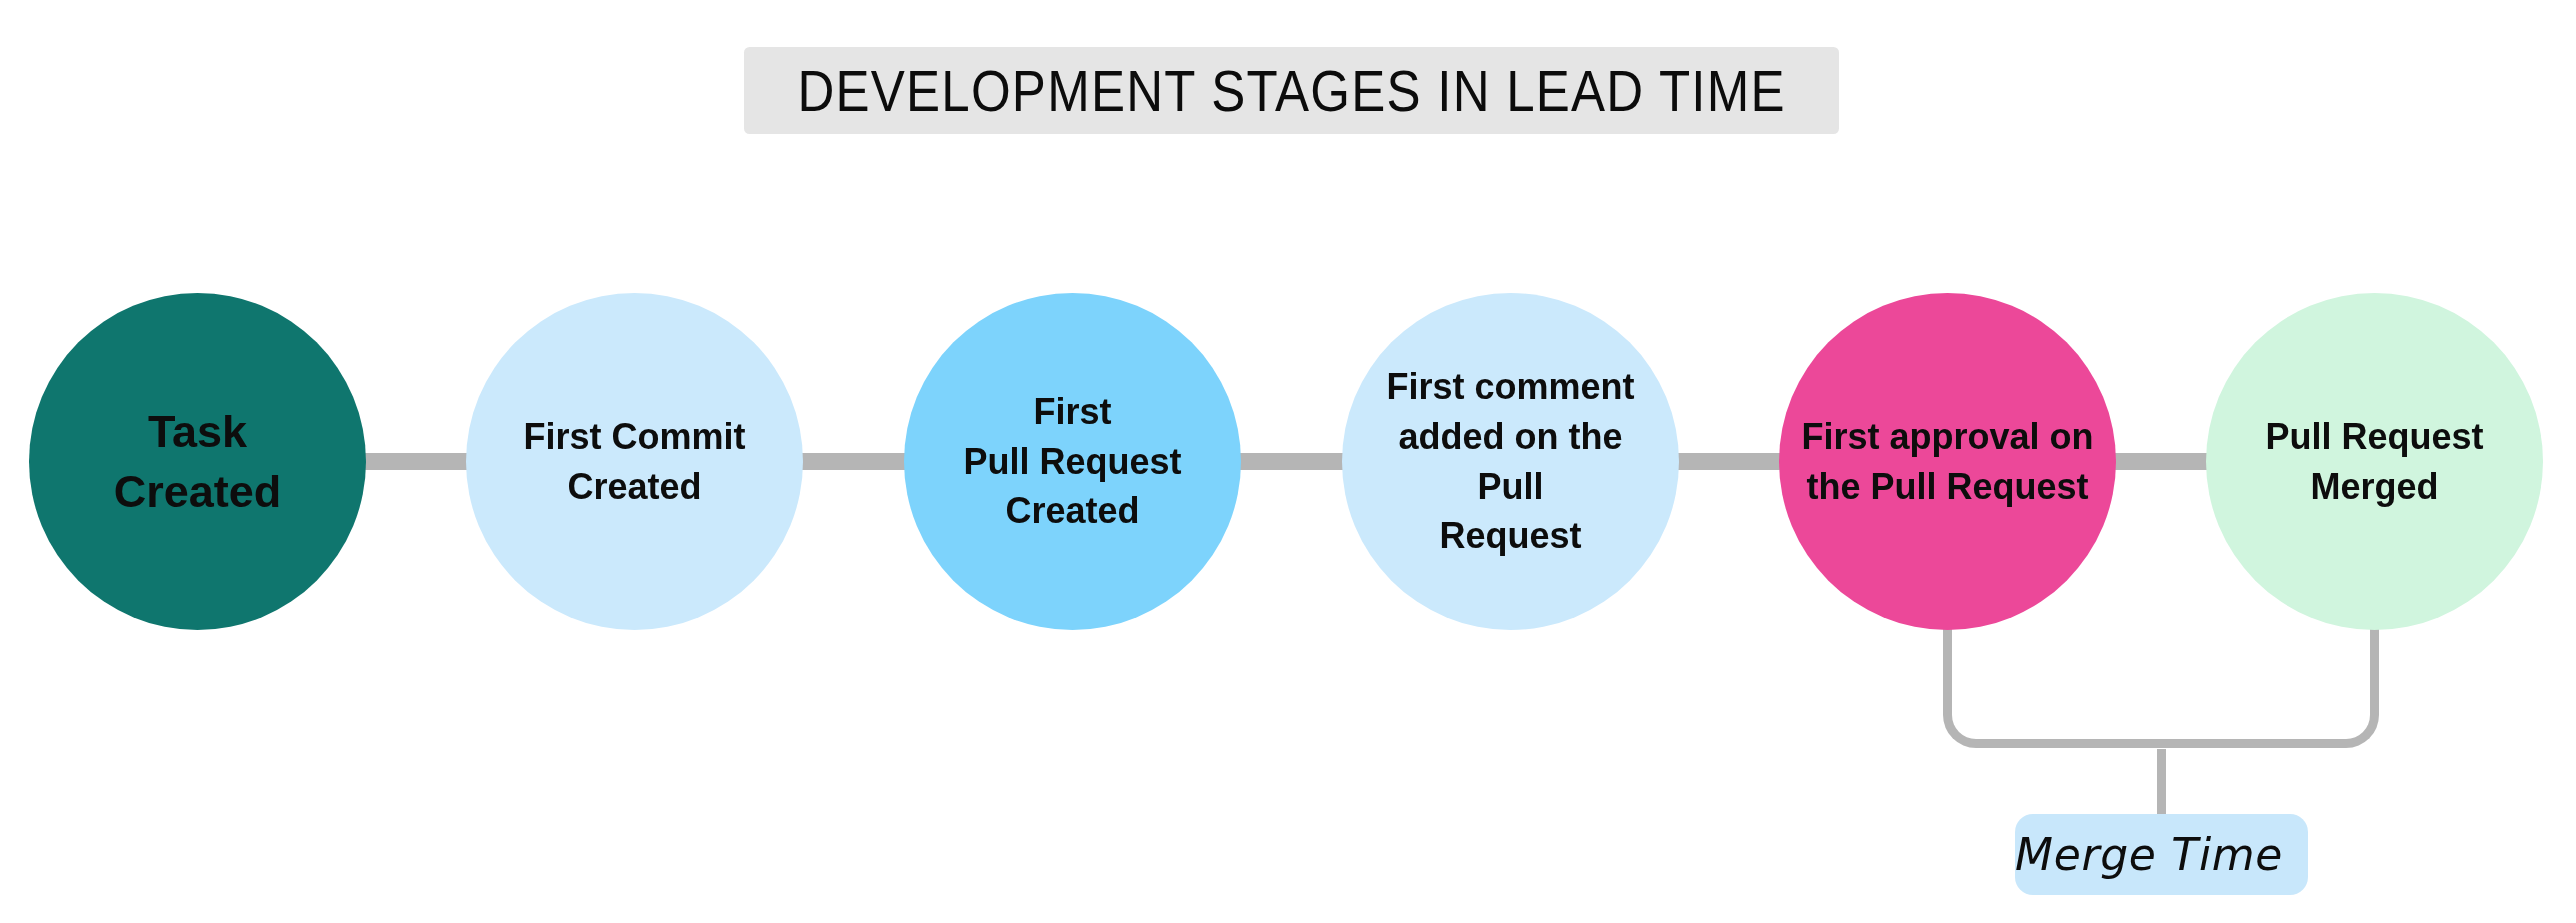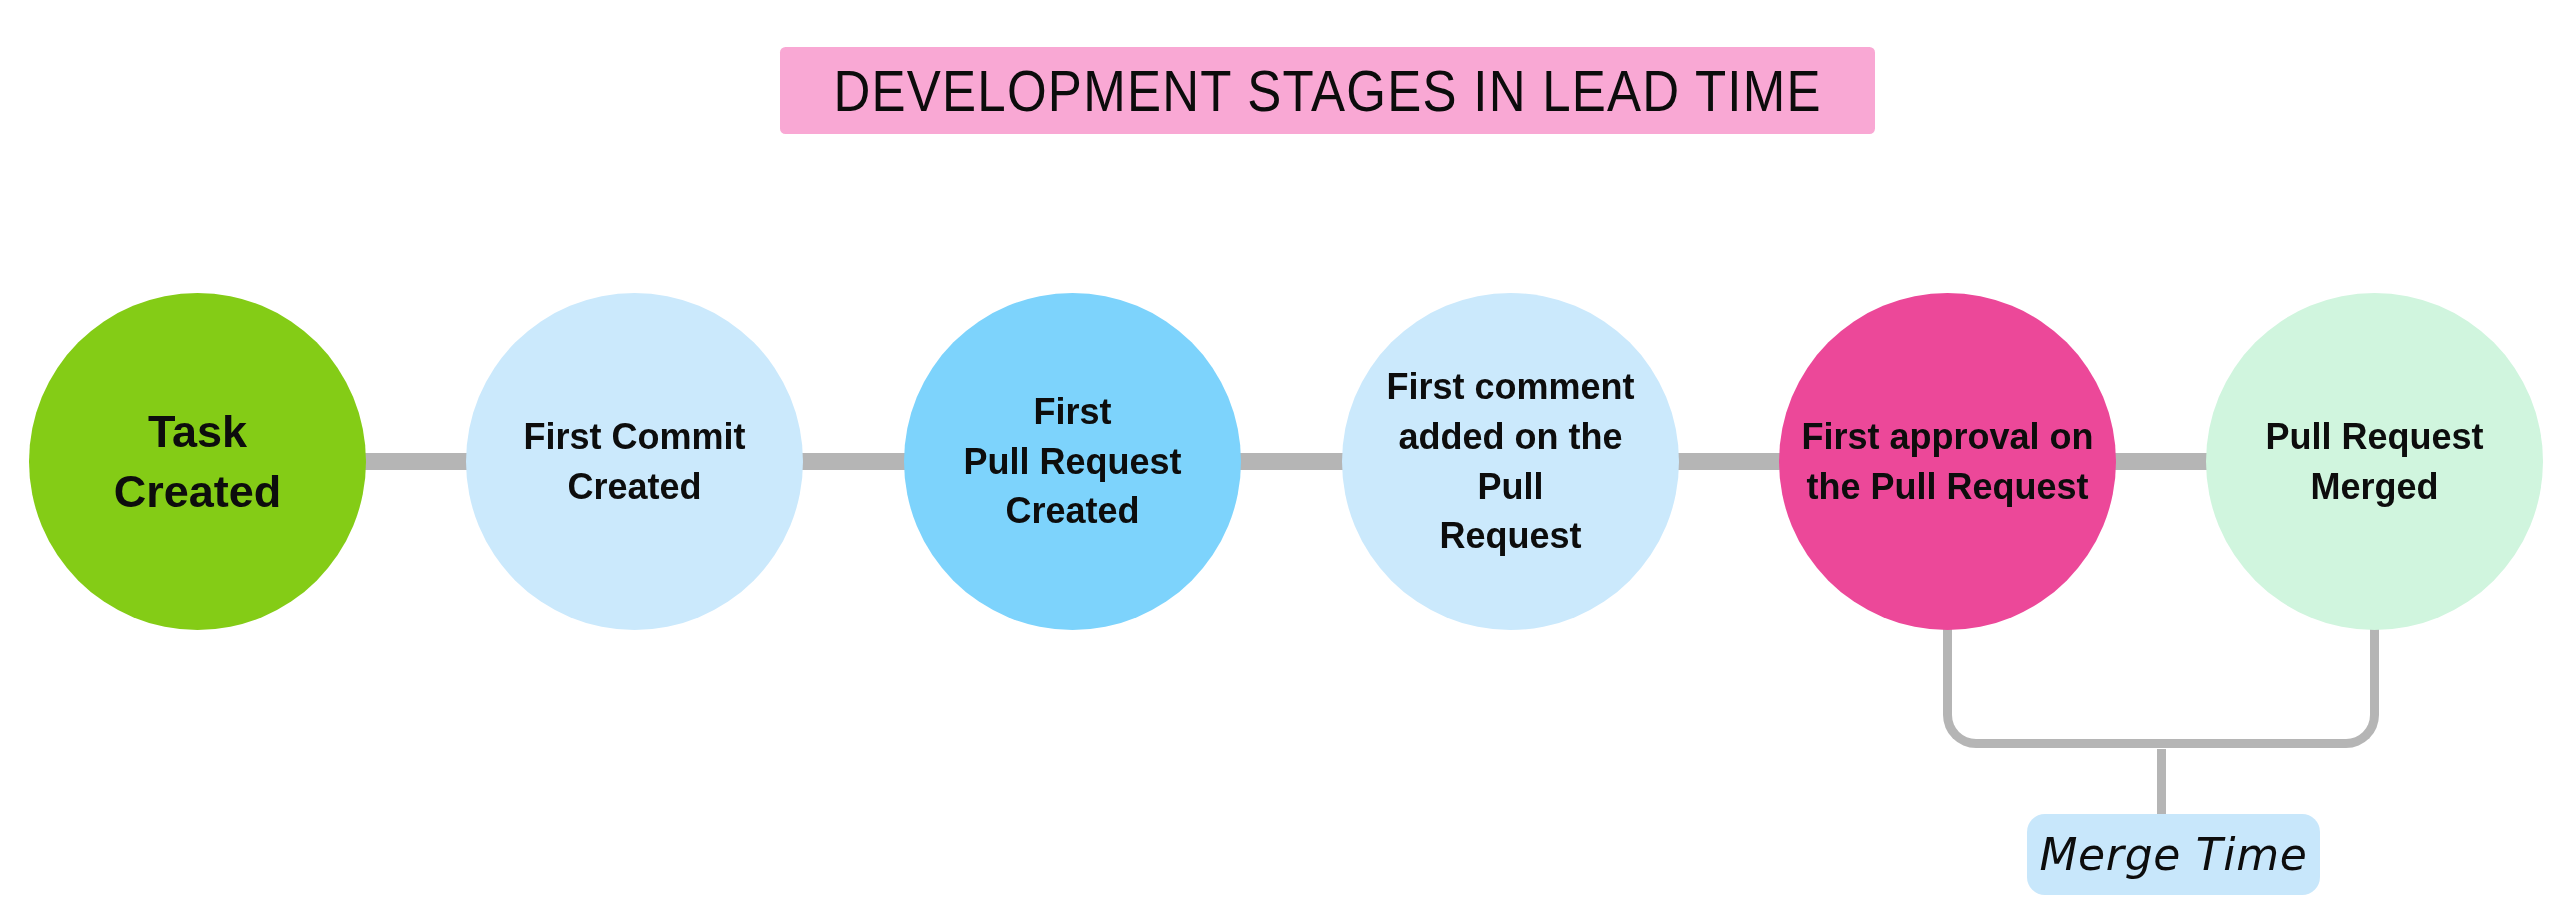--- a/index.html
+++ b/index.html
@@ -87,46 +87,45 @@
     width: 9px; height: 67px;
     z-index: 0;
   }
 
   
   .merge-time-box {
     position: absolute;
     left: 2015px; top: 814px;
     width: 293px; height: 81px;
     border-radius: 18px;
-    display: flex; align-items: center; justify-content: center;
+    display: flex; align-items: center; justify-content: flex-start;
     z-index: 1;
-    margin-left: 12px;
   }
   .merge-time-text {
     font-family: "DejaVu Sans", sans-serif;
     font-style: italic;
     font-size: 44px;
     font-weight: 400;
     color: #0d0d0d;
     letter-spacing: 0.7px;
     white-space: nowrap;
   }
 </style>
 </head>
 <body>
 
 <div id="canvas">
 
-  <div class="title-box" style="background-color: #f9a8d4; margin-left: 36px;">
+  <div class="title-box" style="background-color: #e5e5e5;">
     <span class="title-text">DEVELOPMENT STAGES IN LEAD TIME</span>
   </div>
 
   <div class="connector-line" style="background-color: rgb(181, 181, 181);"></div>
 
-  <div class="stage-circle stage-1" style="background-color: #84cc16; align-items: center;">
+  <div class="stage-circle stage-1" style="background-color: #0f766e; align-items: center;">
     <div class="stage-label">Task
 Created</div>
   </div>
 
   <div class="stage-circle stage-2" style="background-color: rgb(203, 233, 252);">
     <div class="stage-label">First Commit
 Created</div>
   </div>
 
   <div class="stage-circle stage-3" style="background-color: #7dd3fc;">

